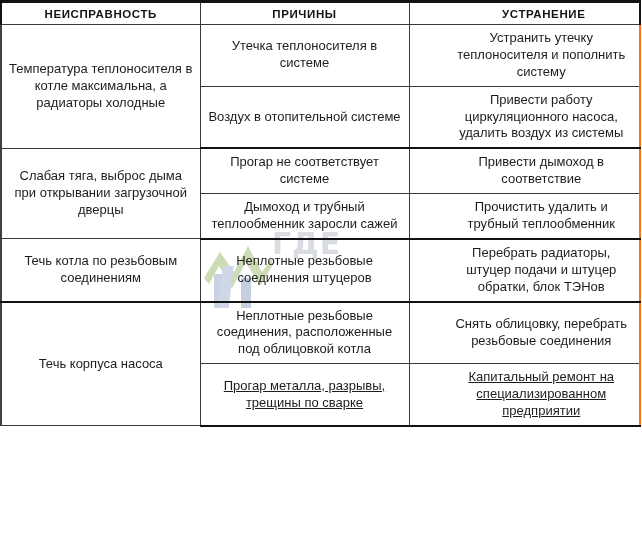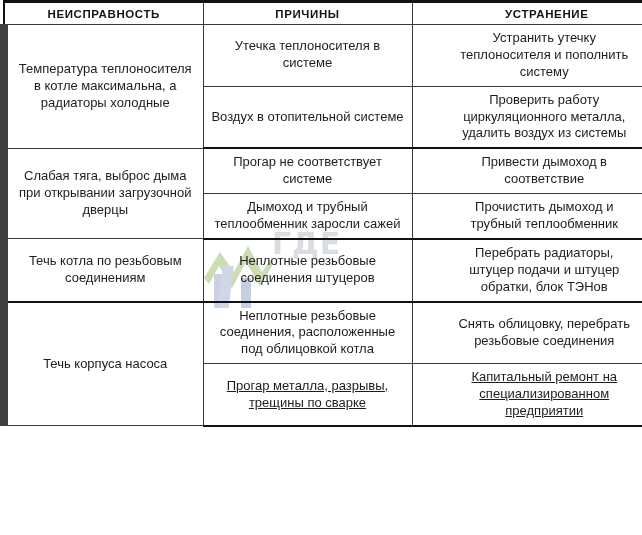--- a/index.html
+++ b/index.html
@@ -99,21 +99,21 @@
     border-bottom: 1px solid #3a3a3a;
     font-size: 13px;
     line-height: 1.30;
     text-align: center;
     vertical-align: middle;
     padding: 5px 7px;
     color: #1d1d1d;
     background: transparent;
   }
   tbody td.col-fault {
-    border-left: 8px solid #404040;
+    border-left: 2px solid #404040;
   }
   tbody td.col-fix {
     border-right: 2px solid #f97316;
     padding-left: 41px;
   }
   
   tbody tr.group-end td {
     border-bottom: 2px solid #111111;
   }
   tbody tr.last-row td {
@@ -153,31 +153,31 @@
     </thead>
     <tbody>
 
       <tr>
         <td class="col-fault" rowspan="2">Температура теплоносителя в котле максимальна, а радиаторы холодные</td>
         <td>Утечка теплоносителя в системе</td>
         <td class="col-fix">Устранить утечку теплоносителя и пополнить систему</td>
       </tr>
       <tr class="group-end">
         <td>Воздух в отопительной системе</td>
-        <td class="col-fix">Проверить работу циркуляционного металла, удалить воздух из системы</td>
+        <td class="col-fix">Привести работу циркуляционного насоса, удалить воздух из системы</td>
       </tr>
 
       <tr>
         <td class="col-fault" rowspan="2">Слабая тяга, выброс дыма при открывании загрузочной дверцы</td>
         <td>Прогар не соответствует системе</td>
         <td class="col-fix">Привести дымоход в соответствие</td>
       </tr>
       <tr class="group-end">
         <td>Дымоход и трубный теплообменник заросли сажей</td>
-        <td class="col-fix">Прочистить дымоход и трубный теплообменник</td>
+        <td class="col-fix">Прочистить удалить и трубный теплообменник</td>
       </tr>
 
       <tr class="group-end">
         <td class="col-fault">Течь котла по резьбовым соединениям</td>
         <td>Неплотные резьбовые соединения штуцеров</td>
         <td class="col-fix">Перебрать радиаторы, штуцер подачи и штуцер обратки, блок ТЭНов</td>
       </tr>
 
       <tr>
         <td class="col-fault" rowspan="2">Течь корпуса насоса</td>

